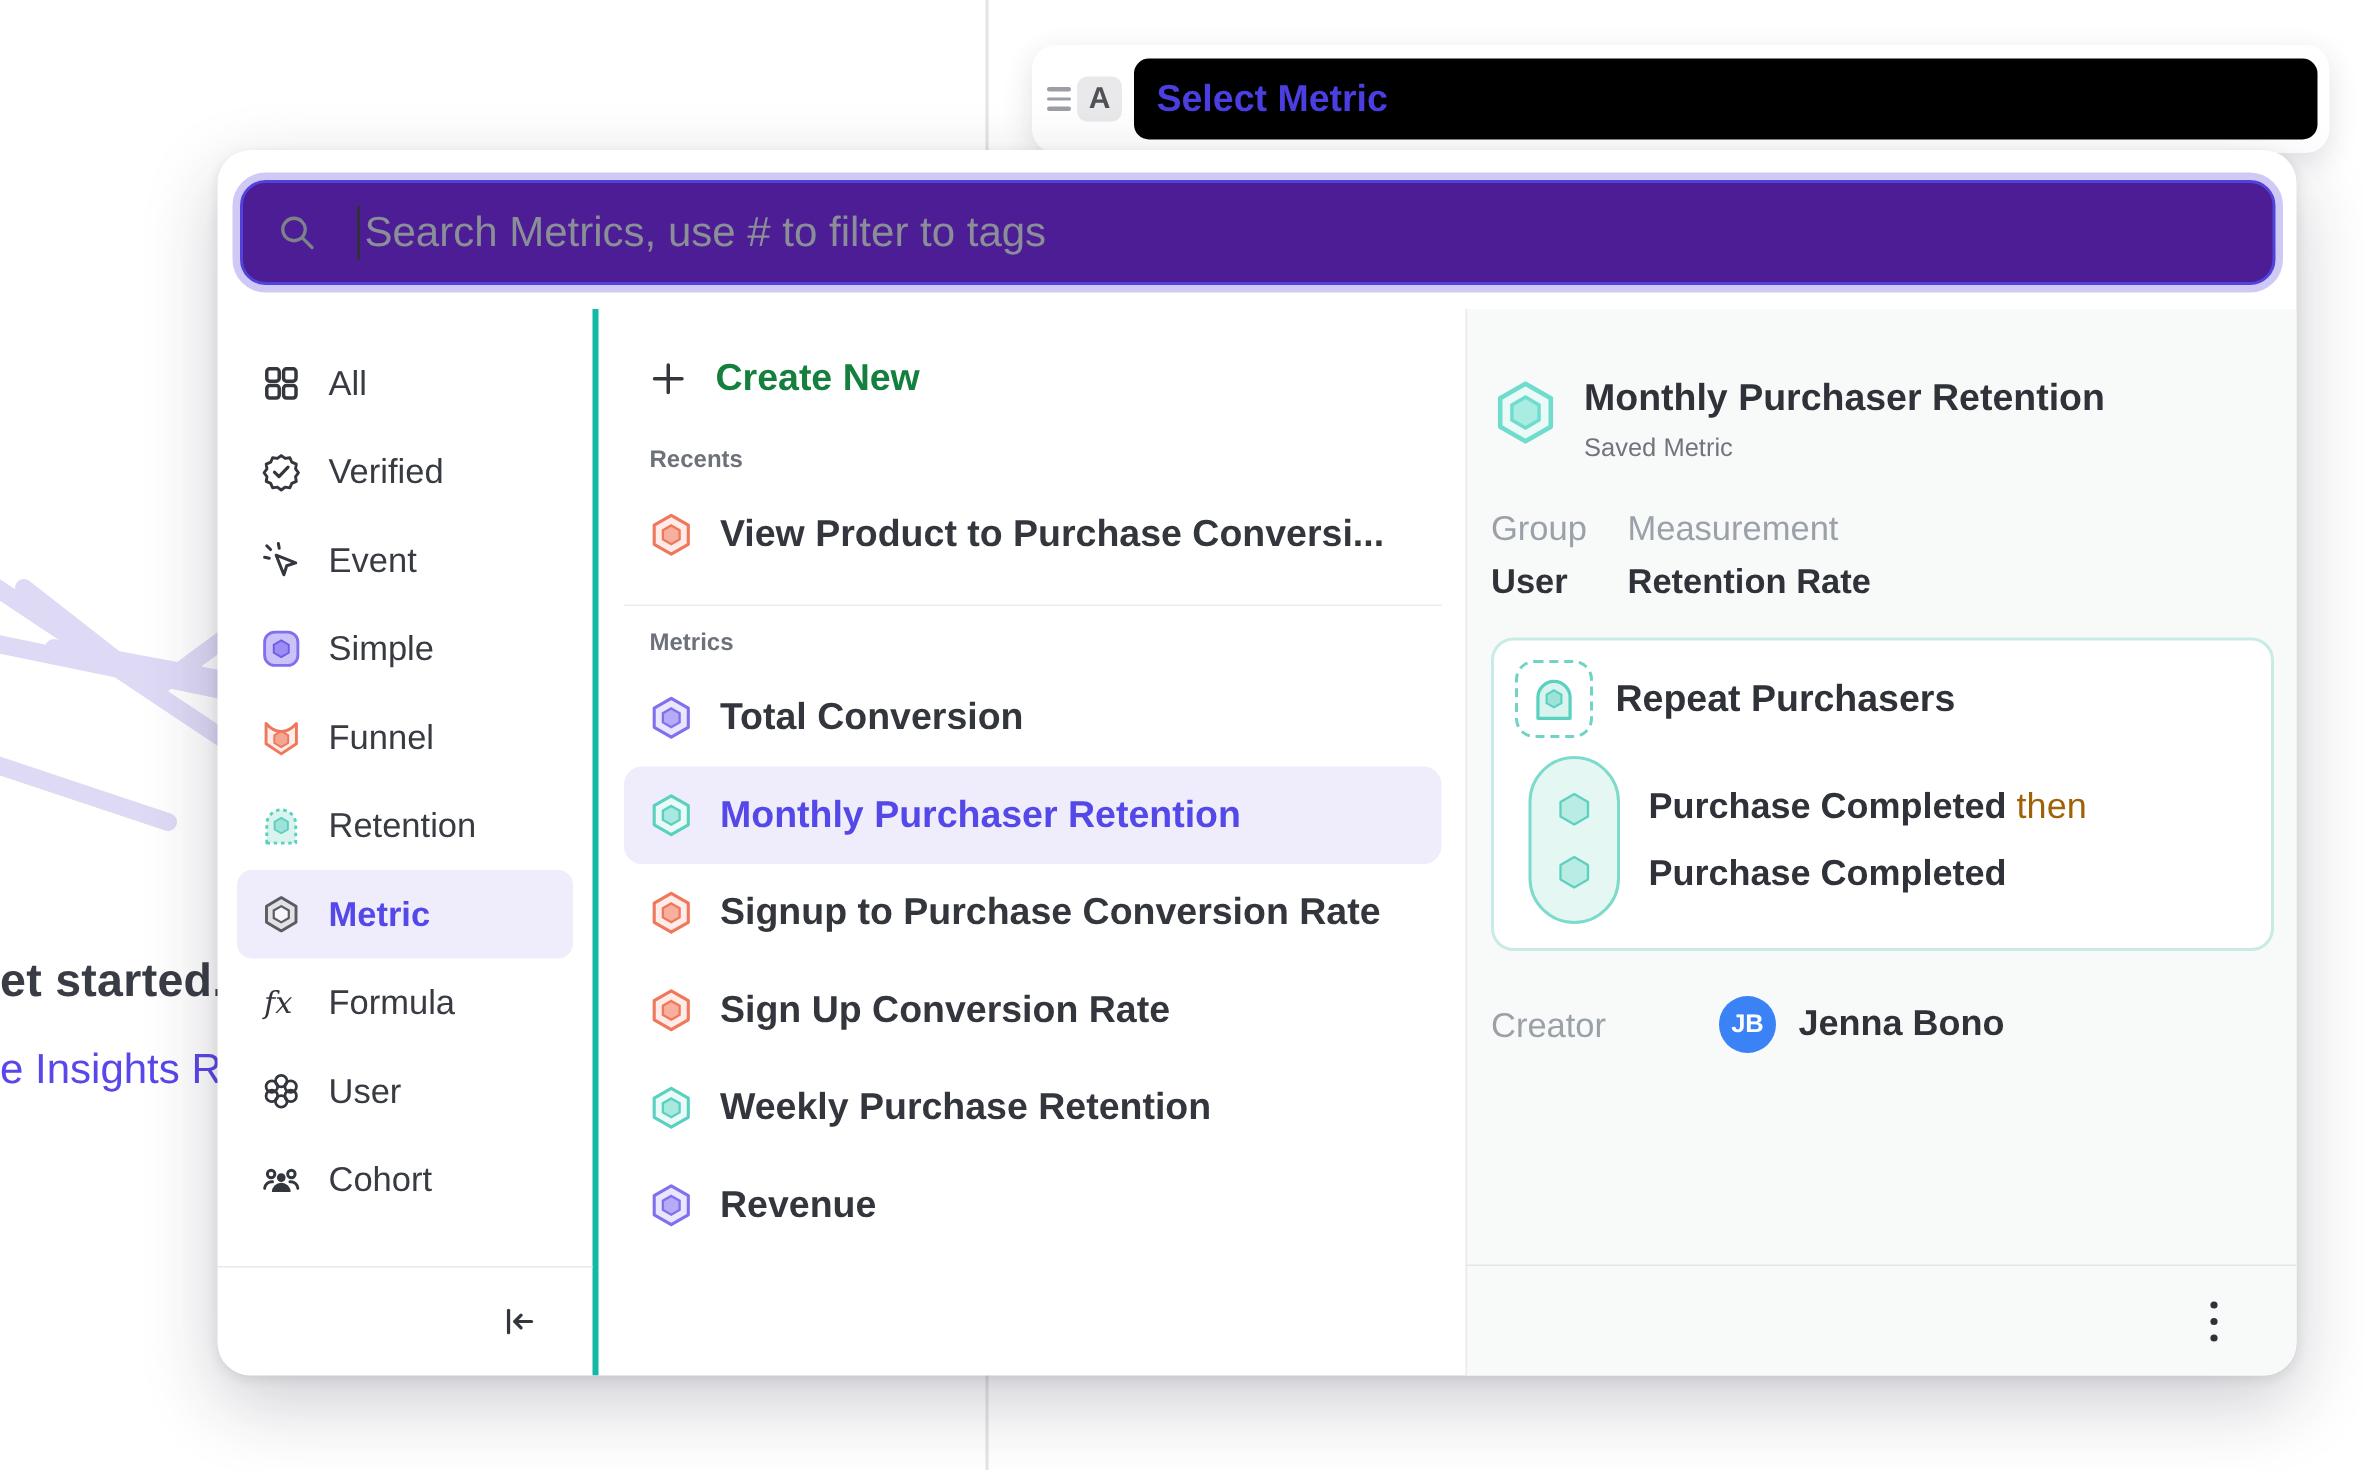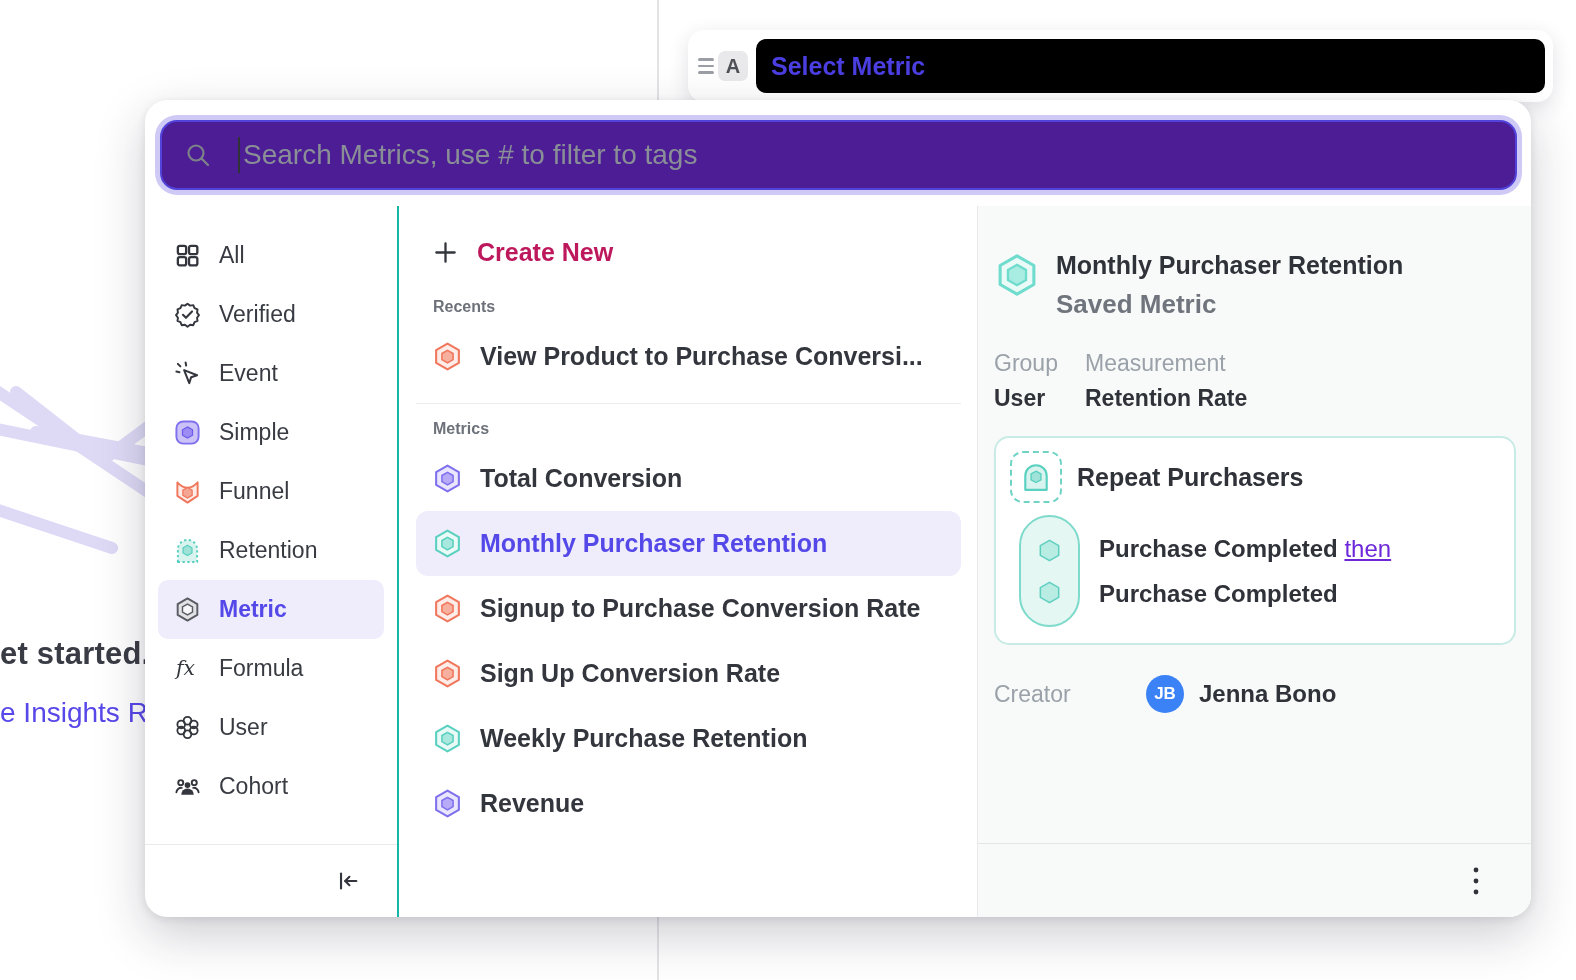--- a/index.html
+++ b/index.html
@@ -32,60 +32,60 @@
   .search-wrap { padding:20px 14px 16px 15px; }
   .search-box { height:70px; border:2.5px solid #5143da; border-radius:17px; box-shadow:0 0 0 5px #cfc9f6;
     display:flex; align-items:center; padding:0 22px; background:#4c1d95; }
   .search-box svg { flex:none; }
   .caret { width:2px; height:36px; background:#2f3238; margin-left:26px; }
   .search-ph { font-size:28px; color:#8a8f97; margin-left:3px; white-space:nowrap; }
 
   .content { flex:1; display:flex; min-height:0; }
 
   
-  .sidebar { width:254px; flex:none; border-right:2px solid #14b8a6; display:flex; flex-direction:column; }
+  .sidebar { width:254px; flex:none; border-right:4px solid #14b8a6; display:flex; flex-direction:column; }
   .side-items { flex:1; padding:20px 0 0 0; }
   .side-item { height:59px; display:flex; align-items:center; gap:18px; margin:0 13px; padding:0 0 0 15px;
     border-radius:10px; font-size:23px; font-weight:500; color:#383b42; cursor:pointer; }
   .side-item .ic { width:28px; height:28px; flex:none; display:grid; place-items:center; }
   .side-item.selected { background:#efecfb; color:#5448e8; font-weight:600; }
   .side-footer { height:73px; flex:none; border-top:1px solid #e9e9eb; display:flex; align-items:center;
     justify-content:flex-end; padding-right:32px; }
   .collapse-btn { width:34px; height:34px; display:grid; place-items:center; cursor:pointer; }
 
   
   .listcol { flex:1; border-right:1px solid #e9e9eb; padding:16px 16px 0 17px; overflow:hidden; }
   .create-row { height:60px; display:flex; align-items:center; gap:18px; padding:0 16px; border-radius:12px;
-    font-size:25px; font-weight:700; color:#be185d; cursor:pointer;text-align:right; }
+    font-size:25px; font-weight:700; color:#15803d; cursor:pointer;text-align:right; }
   .section-label { font-size:16px; font-weight:600; color:#6d727a; margin:16px 0 8px 17px; }
   .metric-row { height:65px; display:flex; align-items:center; gap:17px; padding:0 16px; border-radius:12px;
     font-size:25px; font-weight:700; color:#33363d; cursor:pointer; white-space:nowrap; }
   .metric-row .ic { width:31px; height:31px; flex:none; }
   .metric-row.selected { background:#efecfb; color:#5448e8; }
   .list-divider { height:1px; background:#ececee; margin:14px 0 4px 0; }
 
   
   .details { width:553px; flex:none; background:#f7faf9; position:relative; padding:44px 15px 0 16px; }
   .d-header { display:flex; gap:16px; }
   .d-hex { flex:none; margin-top:2px; }
   .d-title { font-size:25px; font-weight:700; color:#2f3238; line-height:1.25; }
-  .d-sub { font-size:26px; font-weight:700; color:#70757d; margin-top:8px; }
+  .d-sub { font-size:17px; font-weight:400; color:#70757d; margin-top:8px; }
   .d-meta { display:flex; margin-top:30px; }
   .d-meta .col1 { width:91px; }
   .d-meta .lbl { font-size:23px; font-weight:500; color:#9ba1a9; }
   .d-meta .val { font-size:23px; font-weight:700; color:#2f3238; margin-top:8px; }
   .d-card { margin-top:24px; background:#fff; border:2px solid #c9ebe5; border-radius:15px; padding:13px 14px 16px 14px; }
   .d-card-head { display:flex; align-items:center; gap:15px; }
   .dashed-icon { width:52px; height:52px; border:2px dashed #6fd4c5; border-radius:13px; display:grid; place-items:center; flex:none; }
   .d-card-name { font-size:25px; font-weight:700; color:#2f3238; }
   .d-card-body { display:flex; gap:19px; margin-top:12px; padding-left:9px; }
   .capsule { width:61px; height:112px; background:#e4f7f3; border:2px solid #7edacb; border-radius:32px; flex:none;
     display:flex; flex-direction:column; align-items:center; justify-content:center; gap:15px; }
   .steps { display:flex; flex-direction:column; justify-content:center; gap:17px; font-size:24px; font-weight:700; color:#2f3238; }
-  .steps .then { color:#6d28d9; font-weight:400;text-decoration:underline; }
+  .steps .then { color:#a16207; font-weight:400; }
   .d-creator { display:flex; align-items:center; margin-top:30px; }
   .d-creator .lbl { font-size:23px; font-weight:500; color:#9ba1a9; width:152px; }
   .avatar { width:38px; height:38px; border-radius:50%; background:#3b82f6; color:#fff; font-size:17px; font-weight:700;
     display:grid; place-items:center; flex:none; }
   .d-creator .name { font-size:24px; font-weight:700; color:#2f3238; margin-left:15px; }
   .d-footer { position:absolute; left:0; right:0; bottom:0; height:74px; border-top:1px solid #e2e6e4;
     display:flex; align-items:center; justify-content:flex-end; padding-right:38px; background:#f7faf9; }
   .kebab-btn { width:34px; height:40px; display:grid; place-items:center; cursor:pointer; }
 </style>
 </head>

